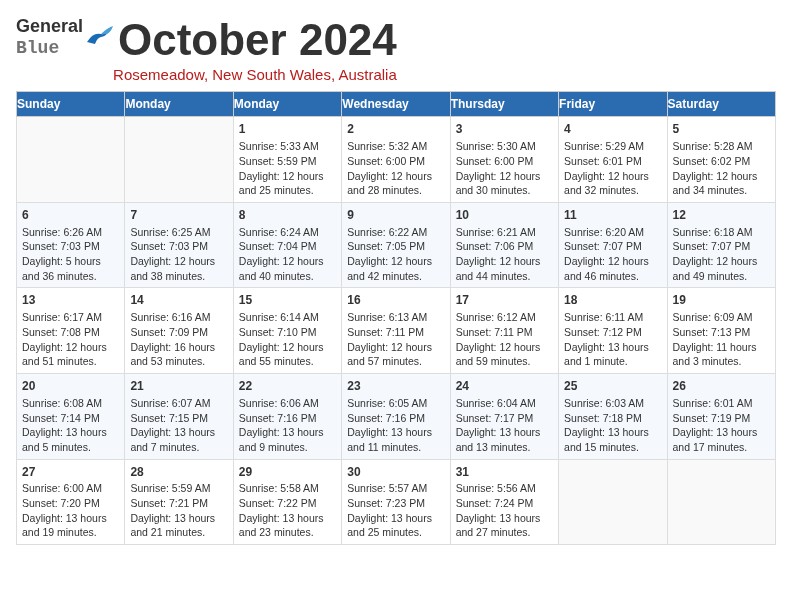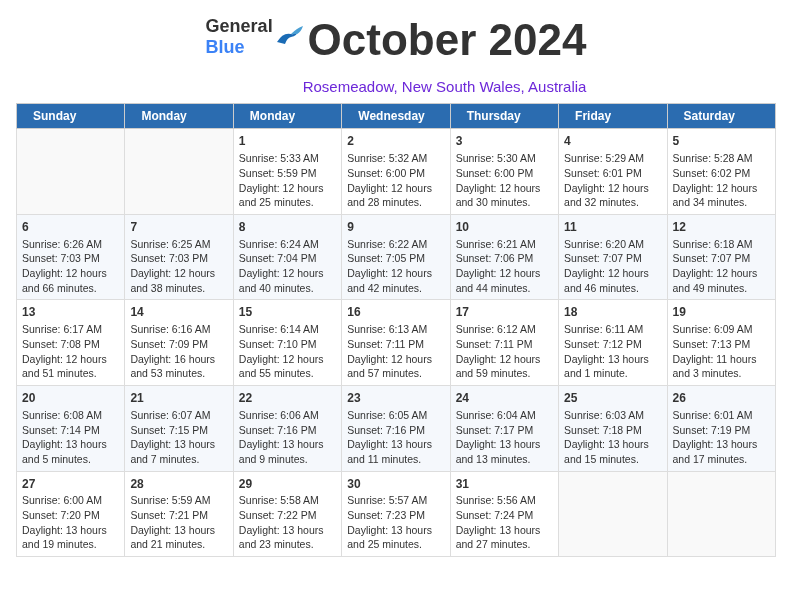--- a/index.html
+++ b/index.html
@@ -5,60 +5,60 @@
     * { box-sizing: border-box; margin: 0; padding: 0; }
     body {
       font-family: Arial, sans-serif;
       background: #fff;
       width: 792px;
       min-height: 612px;
       padding: 16px;
     }
     .header {
       display: flex;
-      justify-content: center;
+      justify-content: flex-start;
       align-items: flex-start;
       margin-bottom: 8px;
     }
     .logo {
       display: flex;
       align-items: center;
       font-size: 18px;
       font-weight: bold;
       color: #333;
     }
     .logo-general { color: #333; }
-    .logo-blue { color: #3b82f6; }
+    .logo-blue { color: #737373; font-family: Liberation Mono, monospace; }
     .logo-bird {
       width: 28px;
       height: 22px;
       margin-left: 2px;
       margin-top: -4px;
     }
     .title-block { text-align: right; }
     .month-title {
       font-size: 44px;
       font-weight: bold;
       color: #333;
       line-height: 1.1;
     }
     .location {
       font-size: 15px;
-      color: #6d28d9;
-      margin-top: 14px;
+      color: #b91c1c;
+      margin-top: 2px;
     }
     table {
       width: 100%;
       border-collapse: collapse;
       font-size: 11px;
     }
     th {
       background: #2b6cb0;
       color: #fff;
-      padding: 5px 16px;
+      padding: 5px 0;
       text-align: left;
       font-size: 12px;
       font-weight: bold;
       border: 1px solid #ccc;
     }
     td {
       vertical-align: top;
       padding: 4px 5px;
       border: 1px solid #ddd;
       min-height: 70px;
@@ -114,21 +114,21 @@
       <tr>
         <td class="empty"></td>
         <td class="empty"></td>
         <td><span class="day-num">1</span><span>Sunrise: 5:33 AM</span><br><span>Sunset: 5:59 PM</span><br><span>Daylight: 12 hours and 25 minutes.</span></td>
         <td><span class="day-num">2</span><span>Sunrise: 5:32 AM</span><br><span>Sunset: 6:00 PM</span><br><span>Daylight: 12 hours and 28 minutes.</span></td>
         <td><span class="day-num">3</span><span>Sunrise: 5:30 AM</span><br><span>Sunset: 6:00 PM</span><br><span>Daylight: 12 hours and 30 minutes.</span></td>
         <td><span class="day-num">4</span><span>Sunrise: 5:29 AM</span><br><span>Sunset: 6:01 PM</span><br><span>Daylight: 12 hours and 32 minutes.</span></td>
         <td><span class="day-num">5</span><span>Sunrise: 5:28 AM</span><br><span>Sunset: 6:02 PM</span><br><span>Daylight: 12 hours and 34 minutes.</span></td>
       </tr>
       <tr>
-        <td><span class="day-num">6</span><span>Sunrise: 6:26 AM</span><br><span>Sunset: 7:03 PM</span><br><span>Daylight: 12 hours and 66 minutes.</span></td>
+        <td><span class="day-num">6</span><span>Sunrise: 6:26 AM</span><br><span>Sunset: 7:03 PM</span><br><span>Daylight: 5 hours and 36 minutes.</span></td>
         <td><span class="day-num">7</span><span>Sunrise: 6:25 AM</span><br><span>Sunset: 7:03 PM</span><br><span>Daylight: 12 hours and 38 minutes.</span></td>
         <td><span class="day-num">8</span><span>Sunrise: 6:24 AM</span><br><span>Sunset: 7:04 PM</span><br><span>Daylight: 12 hours and 40 minutes.</span></td>
         <td><span class="day-num">9</span><span>Sunrise: 6:22 AM</span><br><span>Sunset: 7:05 PM</span><br><span>Daylight: 12 hours and 42 minutes.</span></td>
         <td><span class="day-num">10</span><span>Sunrise: 6:21 AM</span><br><span>Sunset: 7:06 PM</span><br><span>Daylight: 12 hours and 44 minutes.</span></td>
         <td><span class="day-num">11</span><span>Sunrise: 6:20 AM</span><br><span>Sunset: 7:07 PM</span><br><span>Daylight: 12 hours and 46 minutes.</span></td>
         <td><span class="day-num">12</span><span>Sunrise: 6:18 AM</span><br><span>Sunset: 7:07 PM</span><br><span>Daylight: 12 hours and 49 minutes.</span></td>
       </tr>
       <tr>
         <td><span class="day-num">13</span><span>Sunrise: 6:17 AM</span><br><span>Sunset: 7:08 PM</span><br><span>Daylight: 12 hours and 51 minutes.</span></td>
         <td><span class="day-num">14</span><span>Sunrise: 6:16 AM</span><br><span>Sunset: 7:09 PM</span><br><span>Daylight: 16 hours and 53 minutes.</span></td>

